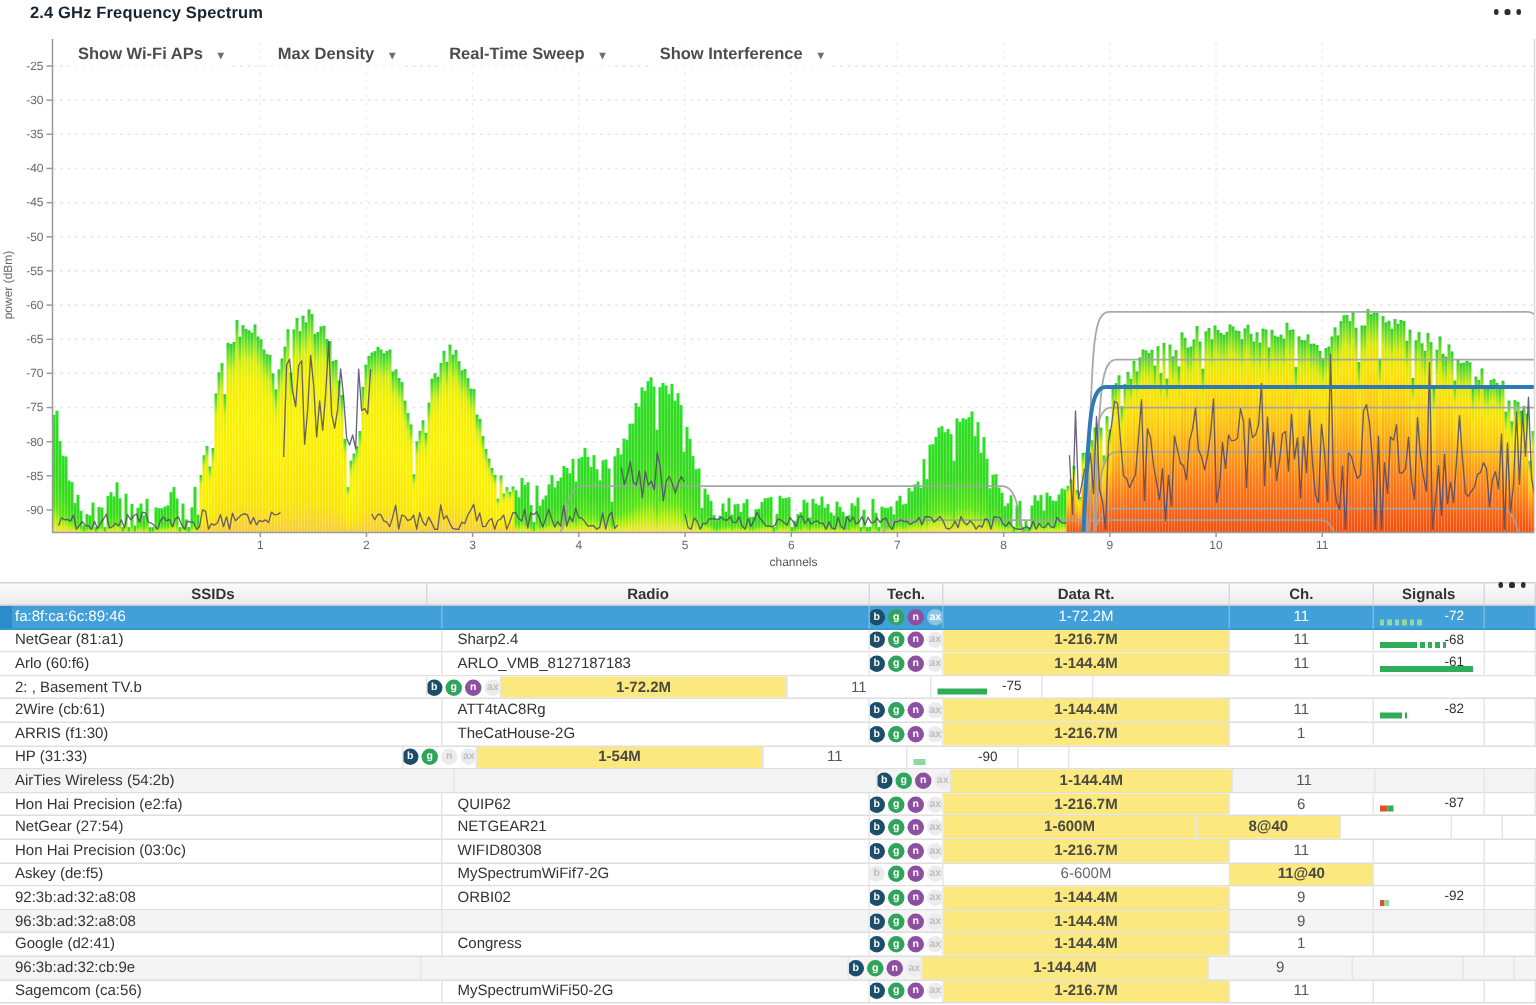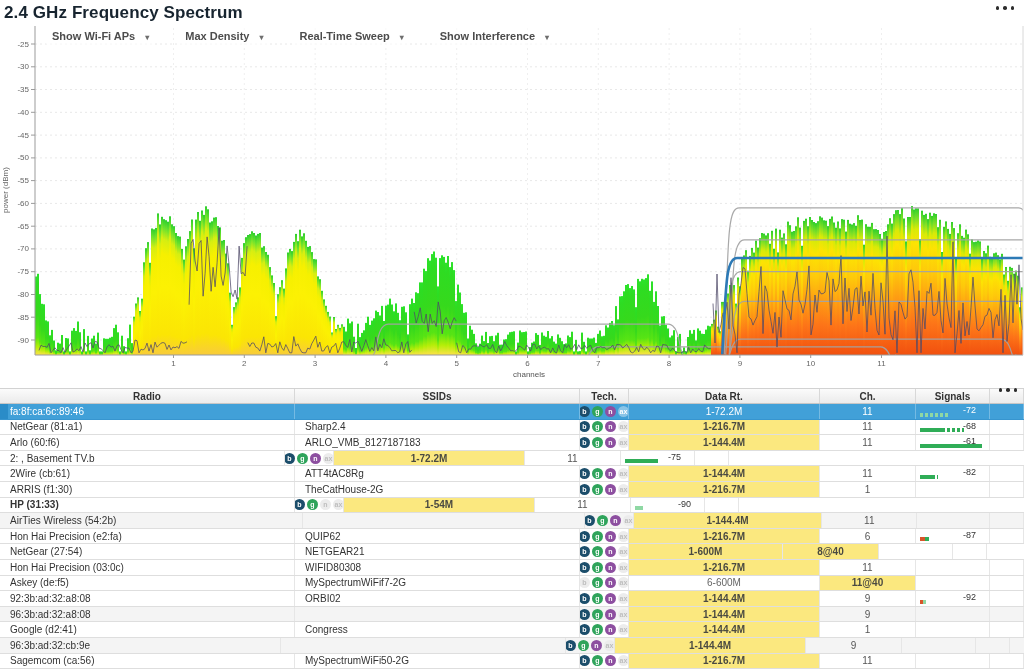--- a/index.html
+++ b/index.html
@@ -1,19 +1,19 @@
 <!DOCTYPE html>
 <html><head>
 <meta charset="utf-8">
 <style>
   html,body{margin:0;padding:0}
   body{width:1024px;height:670px;overflow:hidden;background:#fff;position:relative;
        font-family:"Liberation Sans",sans-serif;-webkit-font-smoothing:antialiased}
   .abs{position:absolute}
-  #page-title{left:4px;top:3px;font-size:17px;font-weight:bold;color:#17242f;letter-spacing:.1px}
+  #page-title{left:20px;top:3px;font-size:11px;font-weight:bold;color:#17242f;letter-spacing:.1px}
   .menu-dots{display:flex;gap:4px;cursor:pointer;padding:4px}
   .menu-dots .dot{width:3.5px;height:3.5px;border-radius:50%;background:#2d2d2d}
   #chart-menu{right:6px;top:2px}
   #table-menu{right:3px;top:384px;z-index:30}
   #toolbar{left:46px;top:27px;display:flex;gap:24px;z-index:10}
   .dd{display:flex;align-items:center;gap:10px;font-size:11px;font-weight:bold;color:#4c4c4c;
       cursor:pointer;padding:3px 6px;background:rgba(255,255,255,.6);border-radius:2px}
   .dd .caret{font-size:8px;color:#6e6e6e;transform:translateY(.5px)}
   #spectrum{left:0;top:0;z-index:1}
   
@@ -703,22 +703,22 @@
     <line x1="810.7" y1="355" x2="810.7" y2="358" stroke="#9b9b9b"></line>
     <text x="810.7" y="366" text-anchor="middle" font-size="8" fill="#666" font-family="Liberation Sans, sans-serif">10</text>
     <line x1="881.5" y1="355" x2="881.5" y2="358" stroke="#9b9b9b"></line>
     <text x="881.5" y="366" text-anchor="middle" font-size="8" fill="#666" font-family="Liberation Sans, sans-serif">11</text>
     <text x="8" y="190" text-anchor="middle" font-size="8" fill="#666" transform="rotate(-90 8 190)" font-family="Liberation Sans, sans-serif">power (dBm)</text>
     <text x="529" y="377" text-anchor="middle" font-size="8" fill="#555" font-family="Liberation Sans, sans-serif">channels</text>
   </svg>
 
 <div class="abs" id="ap-table">
     <div class="thead">
+      <div class="th" style="width: 285px;">SSIDs</div>
       <div class="th" style="width: 295px;">Radio</div>
-      <div class="th" style="width: 285px;">SSIDs</div>
       <div class="th" style="width: 49px;">Tech.</div>
       <div class="th" style="width: 191px;">Data Rt.</div>
       <div class="th" style="width: 96px;">Ch.</div>
       <div class="th" style="width: 74px;">Signals</div>
       <div class="th" style="width: 34px;"></div>
     </div>
     <div class="tr selected">
       <div class="td left" style="width: 295px;">fa:8f:ca:6c:89:46</div>
       <div class="td left" style="width: 285px;"></div>
       <div class="td center" style="width: 49px;">
@@ -822,21 +822,21 @@
         <span class="tic t-g">g</span>
         <span class="tic t-n">n</span>
         <span class="tic off">ax</span>
       </div>
       <div class="td rate hl" style="width: 191px;">1-216.7M</div>
       <div class="td ch" style="width: 96px;">1</div>
       <div class="td sig" style="width: 74px;"></div>
       <div class="td " style="width: 34px;"></div>
     </div>
     <div class="tr">
-      <div class="td left" style="width: 295px; font-weight: bold;">HP (31:33)</div>
+      <div class="td left" style="width: 269px;">HP (31:33)</div>
       <div class="td center" style="width: 49px;">
         <span class="tic t-b">b</span>
         <span class="tic t-g">g</span>
         <span class="tic off">n</span>
         <span class="tic off">ax</span>
       </div>
       <div class="td rate hl" style="width: 191px;">1-54M</div>
       <div class="td ch" style="width: 96px;">11</div>
       <div class="td sig" style="width: 74px;">
         <span class="sig-val">-90</span>
@@ -882,21 +882,21 @@
     </div>
     <div class="tr">
       <div class="td left" style="width: 295px;">NetGear (27:54)</div>
       <div class="td left" style="width: 285px;">NETGEAR21</div>
       <div class="td center" style="width: 49px;">
         <span class="tic t-b">b</span>
         <span class="tic t-g">g</span>
         <span class="tic t-n">n</span>
         <span class="tic off">ax</span>
       </div>
-      <div class="td rate hl" style="width: 154px;">1-600M</div>
+      <div class="td rate hl" style="width: 169px;">1-600M</div>
       <div class="td ch hl" style="width: 96px;">8@40</div>
       <div class="td sig" style="width: 74px;"></div>
       <div class="td " style="width: 34px;"></div>
     </div>
     <div class="tr">
       <div class="td left" style="width: 295px;">Hon Hai Precision (03:0c)</div>
       <div class="td left" style="width: 285px;">WIFID80308</div>
       <div class="td center" style="width: 49px;">
         <span class="tic t-b">b</span>
         <span class="tic t-g">g</span>

